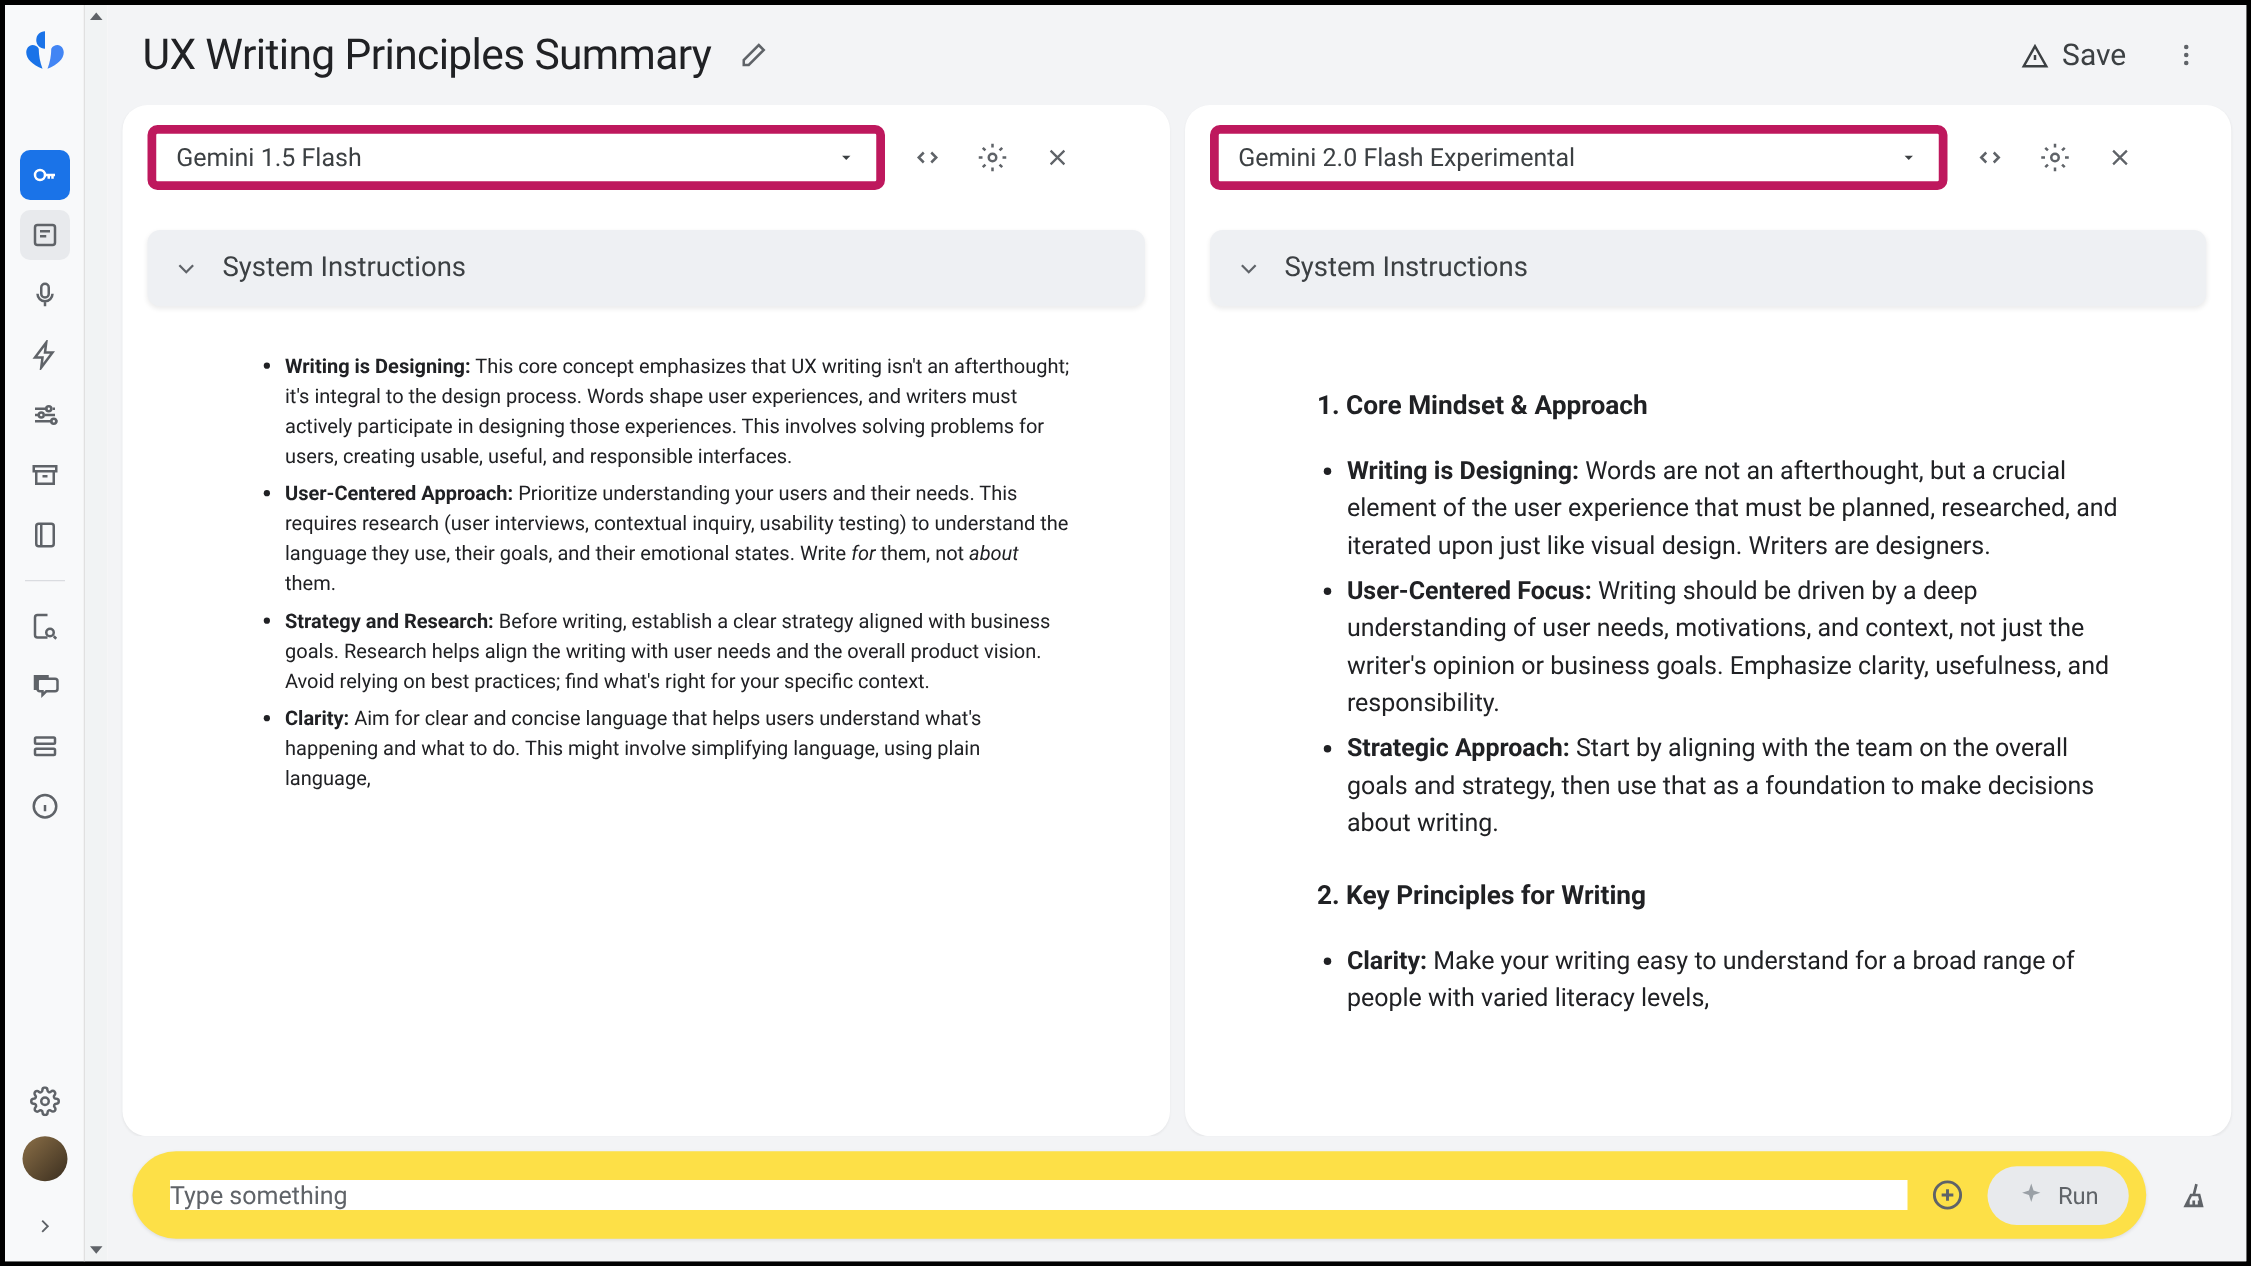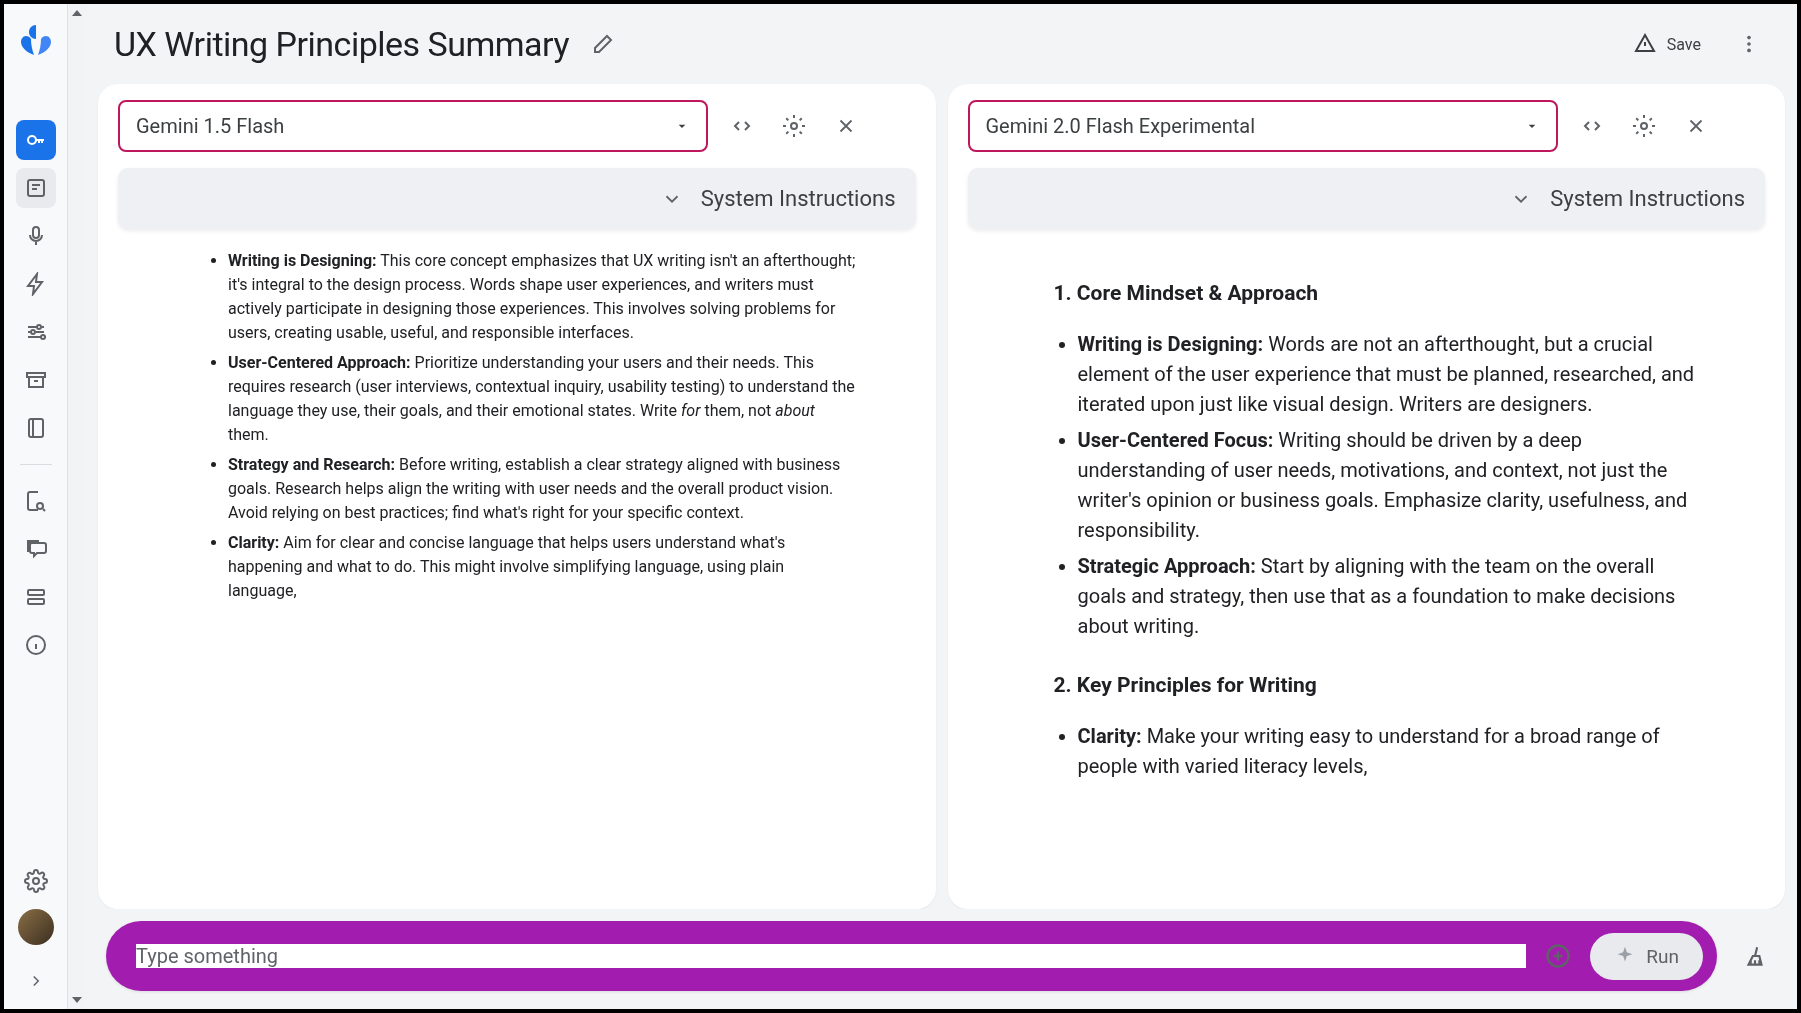--- a/index.html
+++ b/index.html
@@ -134,25 +134,25 @@
   display: flex;
   align-items: center;
   justify-content: center;
   cursor: pointer;
 }
 .topbar-spacer {
   flex: 1;
 }
 .save-btn {
   display: flex;
-  align-items: center;
+  align-items: flex-end;
   gap: 10px;
   padding: 8px 12px;
   cursor: pointer;
-  font-size: 16px;
+  font-size: 24px;
   color: #3c4043;
 }
 .more-btn {
   width: 40px;
   height: 40px;
   display: flex;
   align-items: center;
   justify-content: center;
   cursor: pointer;
 }
@@ -180,50 +180,49 @@
   margin-left: 6px;
 }
 .pane-header {
   display: flex;
   align-items: center;
   padding: 16px 20px 16px 20px;
   gap: 16px;
 }
 .model-select {
   flex: 1;
-  border: 2px solid #be185d;
+  border: 7px solid #be185d;
   border-radius: 8px;
   height: 52px;
   display: flex;
   align-items: center;
   padding: 16px 16px;
   font-size: 20px;
   color: #3c4043;
   cursor: pointer;
   justify-content: space-between;
   max-width: 590px;
 }
 .hdr-icon-btn {
   width: 36px;
   height: 36px;
   display: flex;
   align-items: center;
   justify-content: center;
   cursor: pointer;
 }
 .sys-inst {
-  margin: 0 20px;
+  margin: 16px 20px;
   background: #eef0f3;
   border-radius: 10px;
   padding: 18px 20px;
   display: flex;
   align-items: center;
   gap: 18px;
   box-shadow: 0 2px 4px rgba(0,0,0,0.08);
-  justify-content: flex-end;
 }
 .sys-inst-label {
   font-size: 22px;
   color: #3c4043;
 }
 .pane-body {
   flex: 1;
   overflow-y: auto;
   padding: 20px 40px 20px 20px;
   position: relative;
@@ -279,21 +278,21 @@
   font-style: italic;
 }
 .bottom-bar {
   display: flex;
   align-items: center;
   padding: 0 20px 18px 20px;
   gap: 16px;
 }
 .input-pill {
   flex: 1;
-  background: #a21caf;
+  background: #fde047;
   border-radius: 40px;
   height: 70px;
   display: flex;
   align-items: center;
   padding: 0 14px 0 30px;
   box-shadow: 0 1px 3px rgba(0,0,0,0.1);
   gap: 12px;
 }
 .input-pill input {
   flex: 1;

